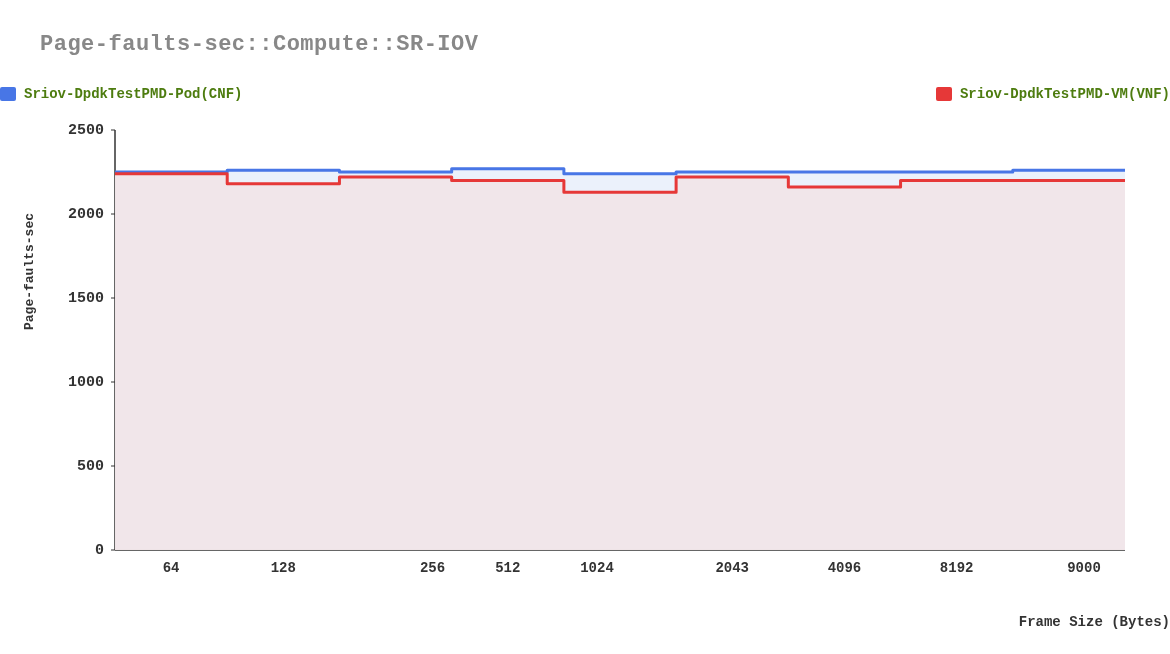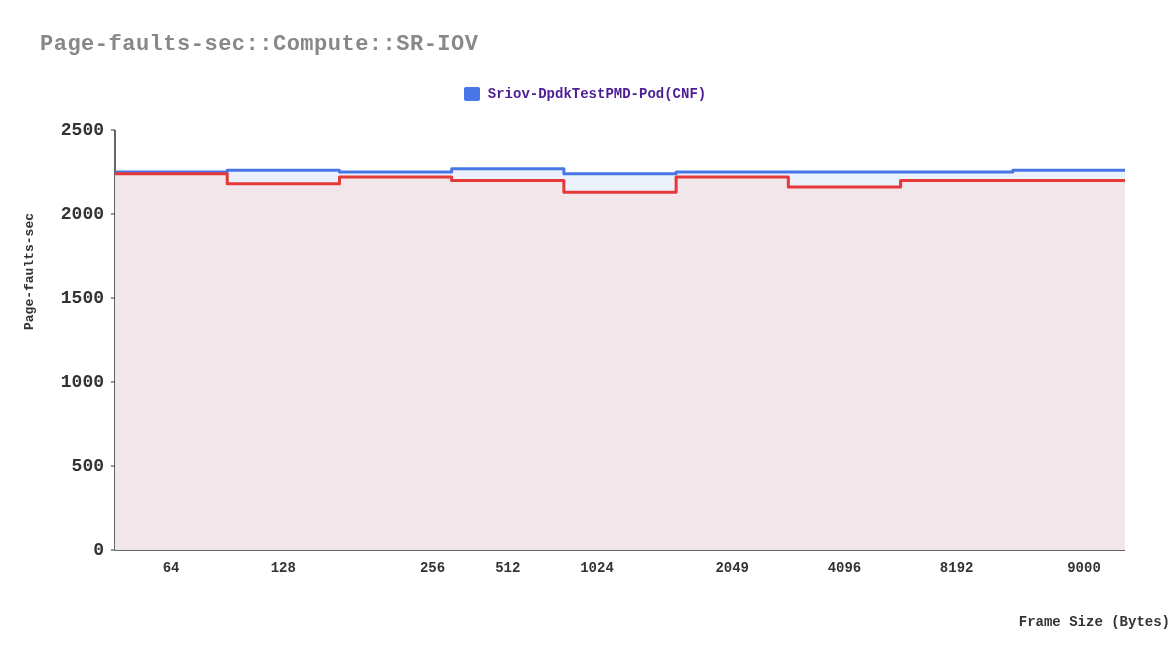--- a/index.html
+++ b/index.html
@@ -18,25 +18,25 @@
       font-weight: bold;
       color: #888;
       letter-spacing: 0.5px;
     }
     .legend {
       position: absolute;
       top: 86px;
       left: 0;
       width: 100%;
       display: flex;
-      justify-content: center;
+      justify-content: space-between;
       gap: 28px;
       font-size: 14px;
       font-weight: bold;
-      color: #4c1d95;
+      color: #4d7c0f;
     }
     .legend-item {
       display: flex;
       align-items: center;
       gap: 8px;
     }
     .legend-swatch {
       width: 16px;
       height: 14px;
       border-radius: 2px;
@@ -73,21 +73,21 @@
     .y-ticks {
       position: absolute;
       top: 130px;
       left: 60px;
       width: 50px;
       height: 420px;
     }
     .y-tick {
       position: absolute;
       right: 6px;
-      font-size: 18px;
+      font-size: 15px;
       font-weight: bold;
       color: #333;
       transform: translateY(-50%);
     }
     .x-ticks {
       position: absolute;
       top: 560px;
       left: 115px;
       width: 1010px;
       height: 20px;
@@ -103,37 +103,41 @@
 </head>
 <body>
 
 <div class="chart-title">Page-faults-sec::Compute::SR-IOV</div>
 
 <div class="legend">
   <div class="legend-item">
     <span class="legend-swatch" style="background:#4876e6"></span>
     <span>Sriov-DpdkTestPMD-Pod(CNF)</span>
   </div>
+  <div class="legend-item">
+    <span class="legend-swatch" style="background:#e63838"></span>
+    <span>Sriov-DpdkTestPMD-VM(VNF)</span>
+  </div>
 </div>
 
 <div class="y-ticks">
     <div class="y-tick" style="top: 420px;">0</div>
     <div class="y-tick" style="top: 336px;">500</div>
     <div class="y-tick" style="top: 252px;">1000</div>
     <div class="y-tick" style="top: 168px;">1500</div>
     <div class="y-tick" style="top: 84px;">2000</div>
     <div class="y-tick" style="top: 0px;">2500</div>
   </div>
 <div class="x-ticks">
     <div class="x-tick" style="left: 56.1111px;">64</div>
     <div class="x-tick" style="left: 168.333px;">128</div>
     <div class="x-tick" style="left: 280.556px; margin-left: 37px;">256</div>
     <div class="x-tick" style="left: 392.778px;">512</div>
     <div class="x-tick" style="left: 482px;">1024</div>
-    <div class="x-tick" style="left: 617.222px;">2049</div>
+    <div class="x-tick" style="left: 617.222px;">2043</div>
     <div class="x-tick" style="left: 729.444px;">4096</div>
     <div class="x-tick" style="left: 841.667px;">8192</div>
     <div class="x-tick" style="left: 969px;">9000</div>
   </div>
 
 <div class="plot-area">
   <svg id="chart-svg" width="1010" height="420" overflow="visible">
       <line x1="0" y1="0" x2="0" y2="420" stroke="#333" stroke-width="1.5"></line>
       <line x1="0" y1="420" x2="1010" y2="420" stroke="#333" stroke-width="1.5"></line>
       <path d="M 0 42 L 112.22222222222223 42 L 112.22222222222223 40.31999999999999 L 224.44444444444446 40.31999999999999 L 224.44444444444446 42 L 336.6666666666667 42 L 336.6666666666667 38.639999999999986 L 448.8888888888889 38.639999999999986 L 448.8888888888889 43.68000000000001 L 561.1111111111111 43.68000000000001 L 561.1111111111111 42 L 673.3333333333334 42 L 673.3333333333334 42 L 785.5555555555557 42 L 785.5555555555557 42 L 897.7777777777778 42 L 897.7777777777778 40.31999999999999 L 1010 40.31999999999999 L 1010 420 L 0 420 Z" fill="#e9f0fb" fill-opacity="0.9" stroke="none"></path>

